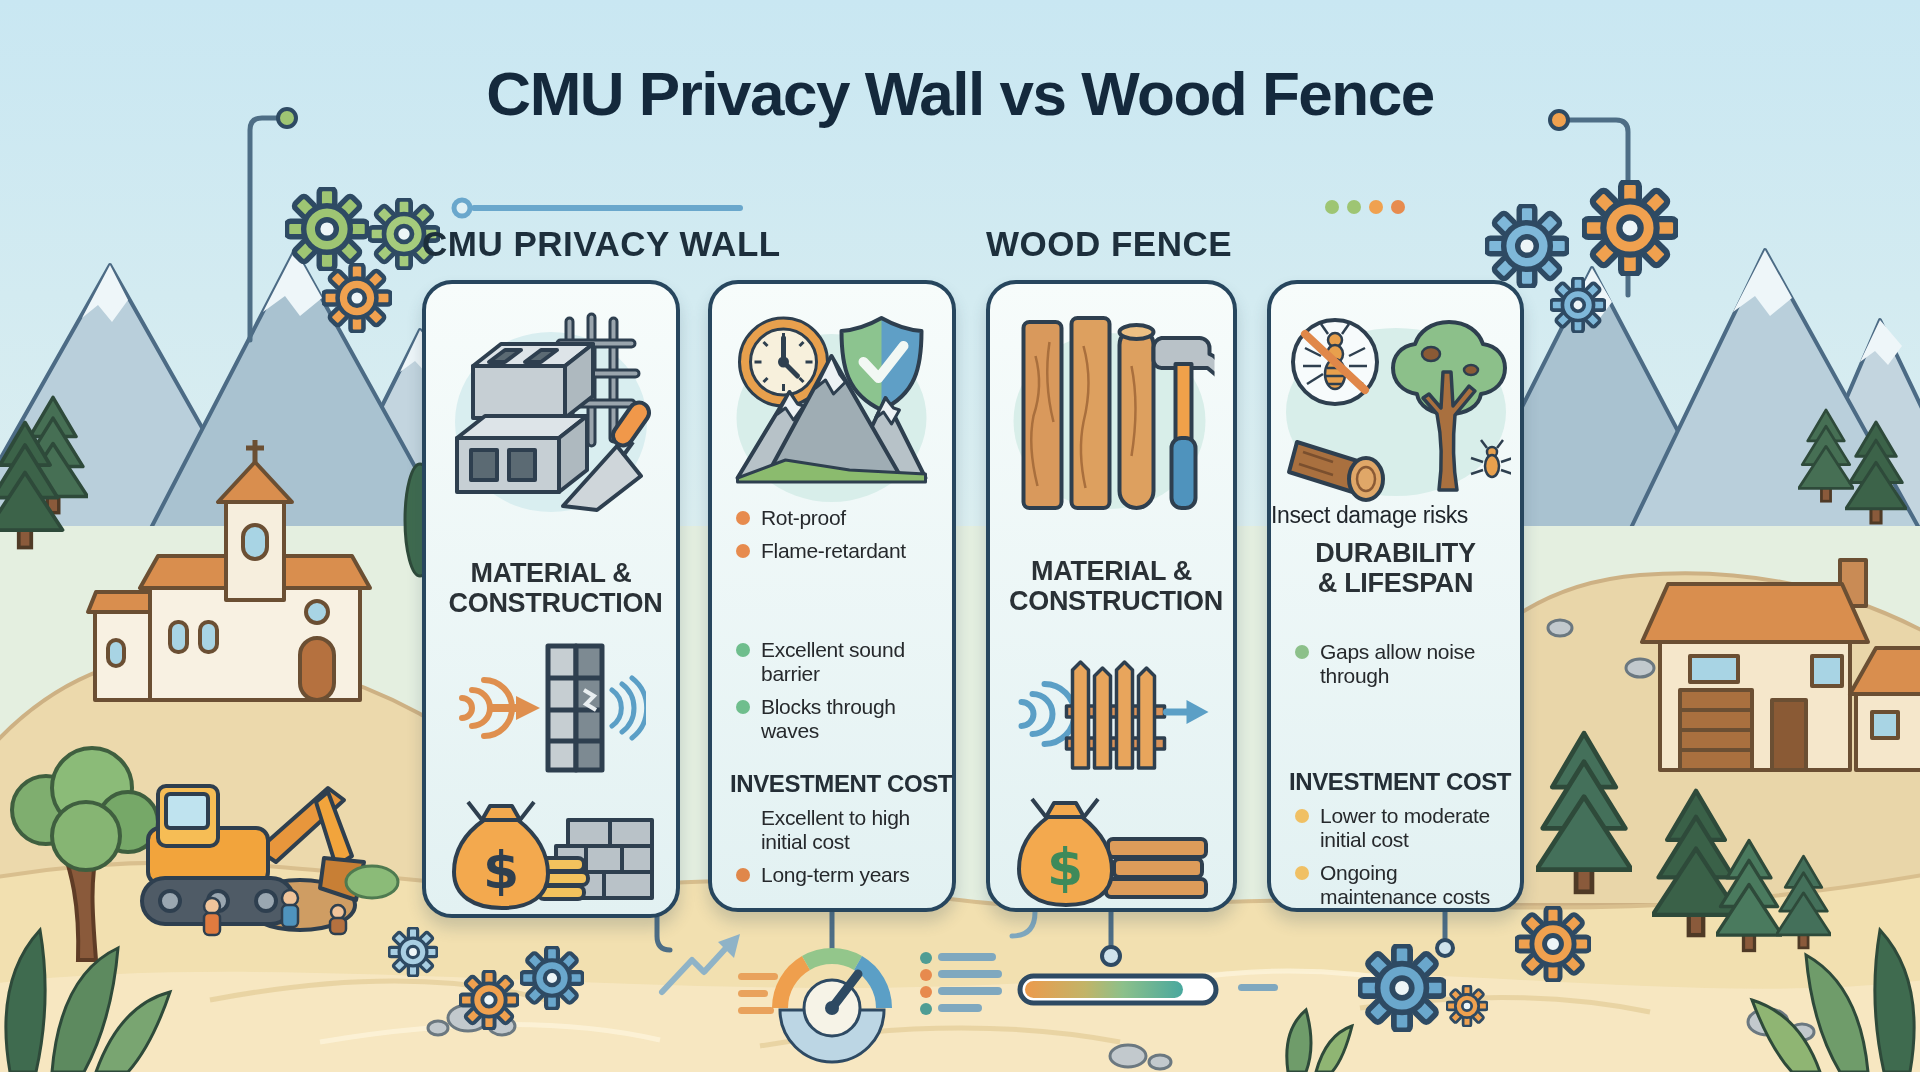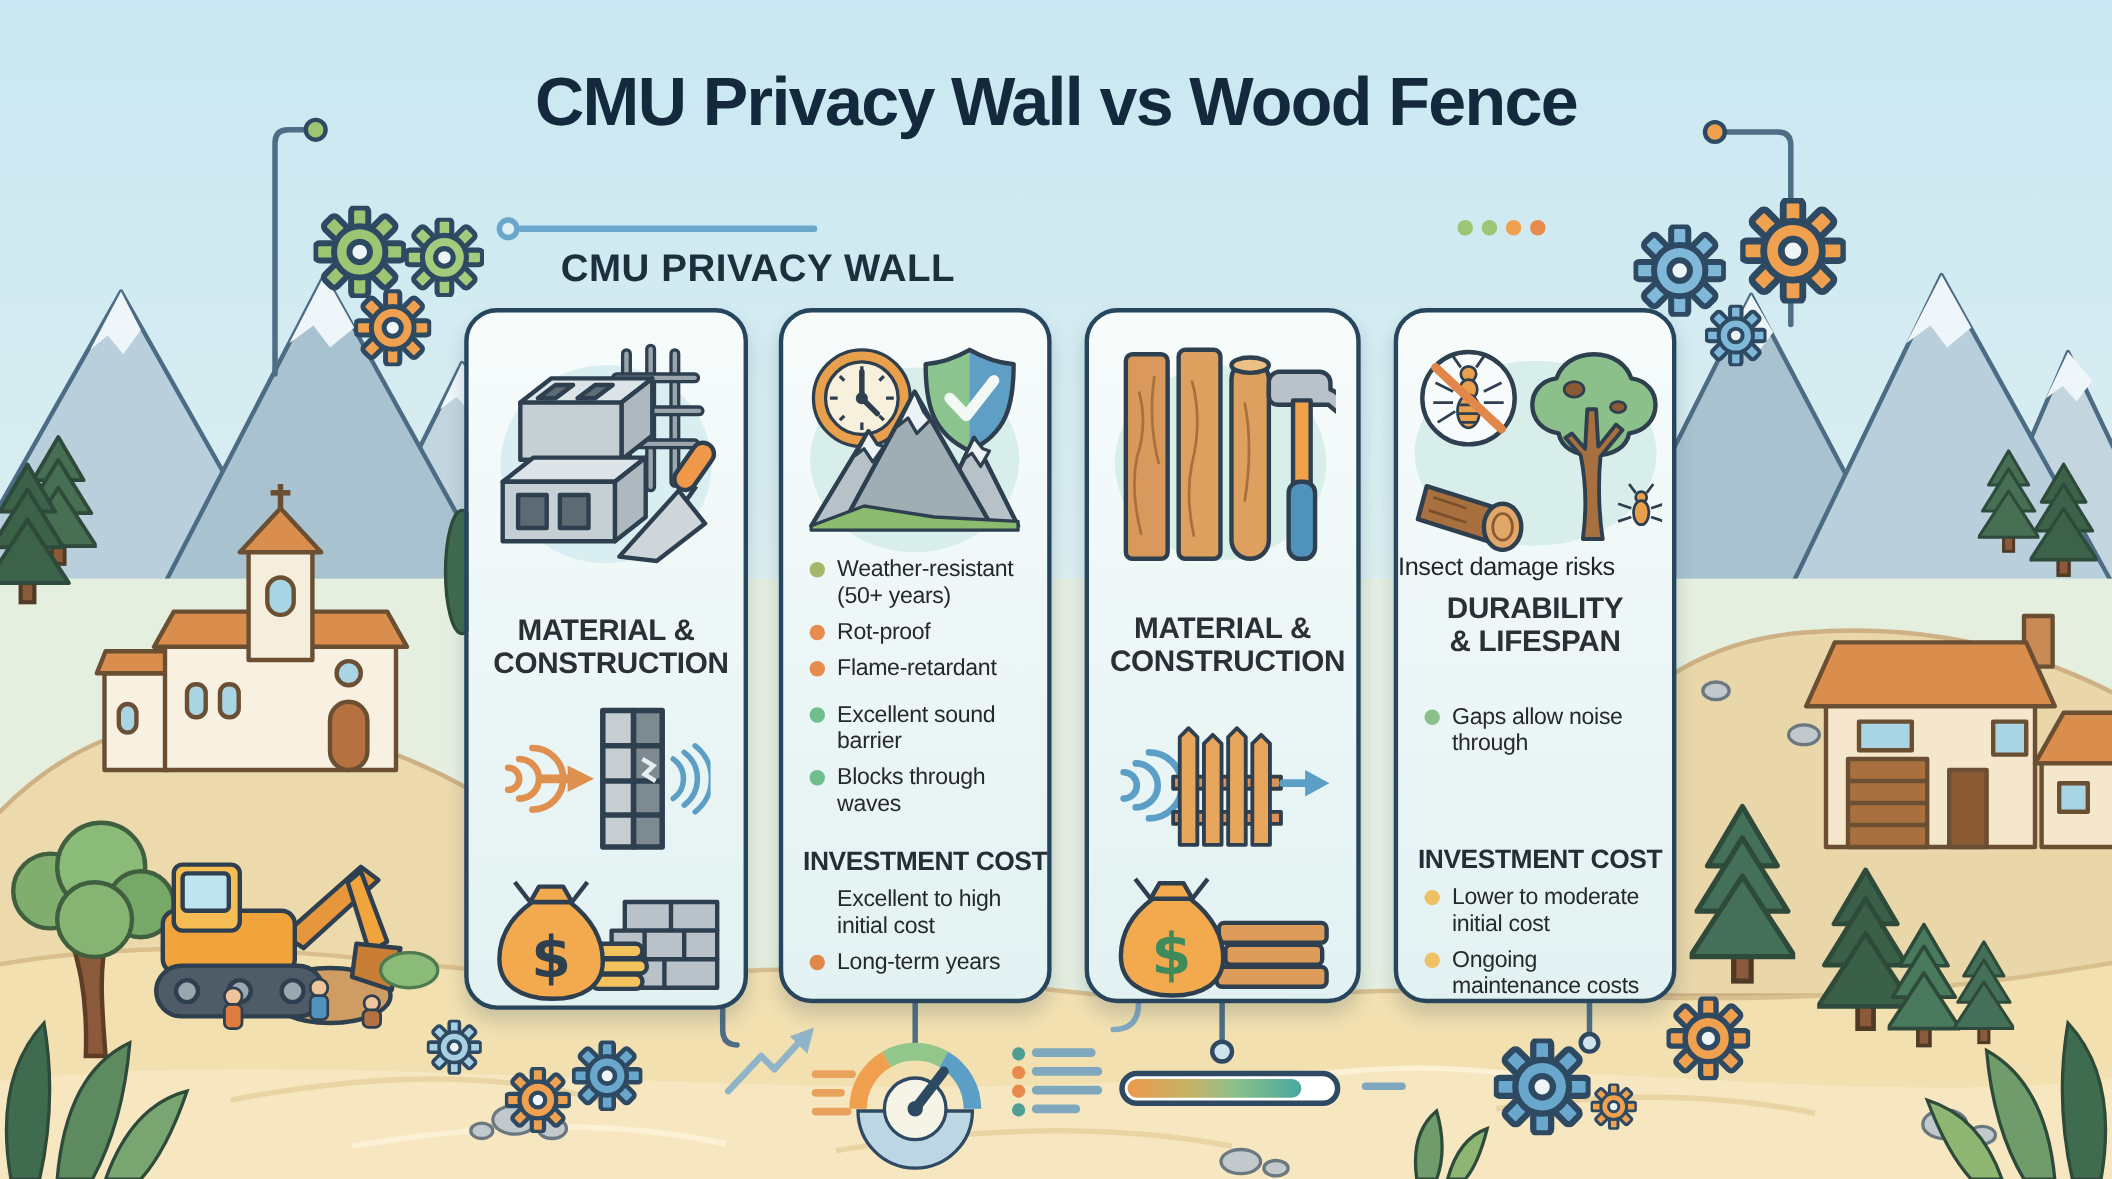--- a/index.html
+++ b/index.html
@@ -2,21 +2,21 @@
 <html><head>
 <meta charset="utf-8">
 <style>
   *{margin:0;padding:0;box-sizing:border-box}
   html,body{width:1920px;height:1072px;overflow:hidden;background:#cfe9f1;
     font-family:"Liberation Sans","DejaVu Sans",sans-serif}
   .stage{position:relative;width:1920px;height:1072px}
   .bg{position:absolute;left:0;top:0;width:1920px;height:1072px}
   .title{position:absolute;left:0;right:0;top:58px;text-align:center;
     font-size:62px;font-weight:700;color:#14293c;letter-spacing:-1.5px}
-  .ghead{position:absolute;top:224px;text-align:center;font-size:35px;
+  .ghead{position:absolute;top:224px;text-align:left;font-size:35px;
     font-weight:700;color:#1d2f3c;letter-spacing:.5px}
   .card{position:absolute;top:280px;border:4px solid #27465e;border-radius:30px;
     background:linear-gradient(180deg,#f7fcfb 0%,#e2f1f2 100%);
     box-shadow:0 10px 16px rgba(40,70,90,.20)}
   .card .ic{position:absolute;left:50%;transform:translateX(-50%)}
   .ctitle{position:absolute;left:50%;transform:translateX(-50%);width:205px;
     text-align:center;font-size:27px;line-height:1.12;font-weight:700;
     color:#2a3136;letter-spacing:-.3px}
   .ctitle.narrow{width:175px}
   .caption{position:absolute;left:0;right:0;text-align:left;font-size:23px;
@@ -285,20 +285,21 @@
 
   <g>
     <rect x="1020" y="976" width="196" height="27" rx="13.5" fill="#ffffff" stroke="#2e4a63" stroke-width="5"></rect>
     <rect x="1025" y="981" width="158" height="17" rx="8.5" fill="url(#barfill)"></rect>
   </g>
   <rect x="1238" y="984" width="40" height="7" rx="3.5" fill="#7fa8bf"></rect>
 </svg>
 
 <h1 class="title">CMU Privacy Wall vs Wood Fence</h1>
 <div class="ghead" style="left:422px;width:534px">CMU PRIVACY WALL</div>
+<div class="ghead" style="left:986px;width:538px">WOOD FENCE</div>
 
 <section class="card" style="left:422px;width:258px;height:638px">
   <svg class="ic" style="top:20px" width="212" height="212" viewBox="0 0 212 212">
     <ellipse cx="106" cy="118" rx="96" ry="90" fill="#d9eef0"></ellipse>
     <g stroke="#2e3f4f" stroke-width="3" fill="#9aa5ad">
       <rect x="121" y="14" width="7" height="128" rx="3.5"></rect>
       <rect x="143" y="10" width="7" height="132" rx="3.5"></rect>
       <rect x="165" y="14" width="7" height="124" rx="3.5"></rect>
       <rect x="112" y="36" width="78" height="7" rx="3.5"></rect>
       <rect x="112" y="66" width="82" height="7" rx="3.5"></rect>
@@ -399,21 +400,20 @@
       <polygon points="8,168 60,82 114,168" fill="#b7c2c8"></polygon>
       <polygon points="60,82 48,104 56,98 64,110 74,96 68,94" fill="#edf2f4" stroke-width="3"></polygon>
       <polygon points="118,168 156,88 196,168" fill="#b7c2c8"></polygon>
       <polygon points="156,88 146,108 154,102 162,114 170,100 164,98" fill="#edf2f4" stroke-width="3"></polygon>
       <polygon points="36,168 102,46 172,168" fill="#9fadb4"></polygon>
       <polygon points="102,46 86,78 96,70 104,84 116,72 110,64" fill="#edf2f4" stroke-width="3"></polygon>
       <polygon points="8,168 56,150 120,160 196,164 196,172 8,172" fill="#8bbb6e" stroke-width="3"></polygon>
     </g>
   </svg>
   <ul class="bl" style="top:222px">
-    <li><span class="dot" style="background-color: rgb(163, 184, 107);"></span><span>Weather-resistant (50+ years)</span></li>
     <li><span class="dot" style="background-color: rgb(231, 139, 78);"></span><span>Rot-proof</span></li>
     <li><span class="dot" style="background-color: rgb(231, 139, 78);"></span><span>Flame-retardant</span></li>
   </ul>
   <ul class="bl" style="top:354px">
     <li><span class="dot" style="background-color: rgb(111, 190, 141);"></span><span>Excellent sound barrier</span></li>
     <li><span class="dot" style="background-color: rgb(111, 190, 141);"></span><span>Blocks through waves</span></li>
   </ul>
   <h3 class="invest" style="top:486px">INVESTMENT COST</h3>
   <ul class="bl" style="top:522px">
     <li><span class="dot"></span><span>Excellent to high initial cost</span></li>

